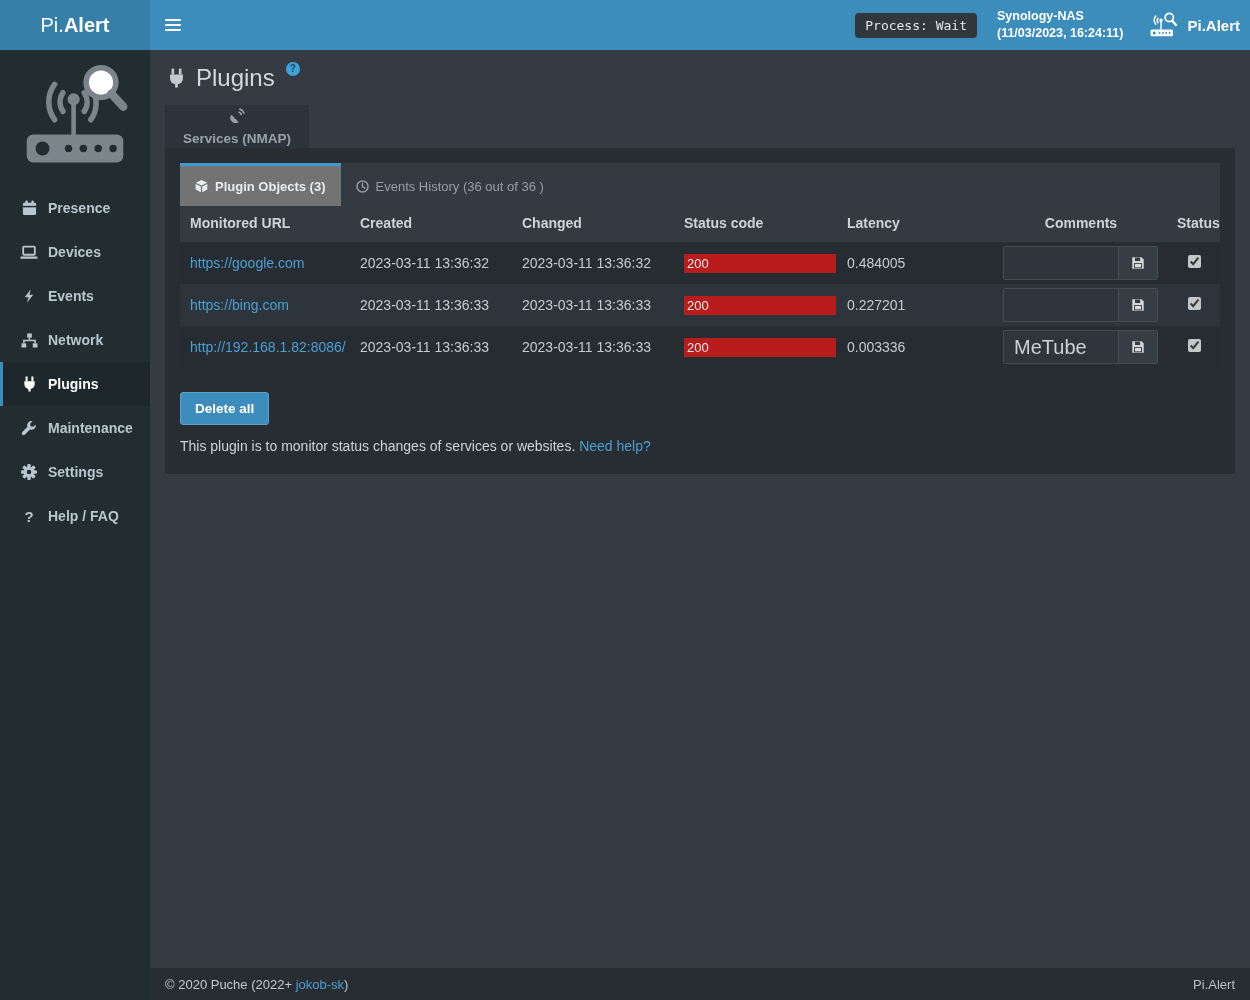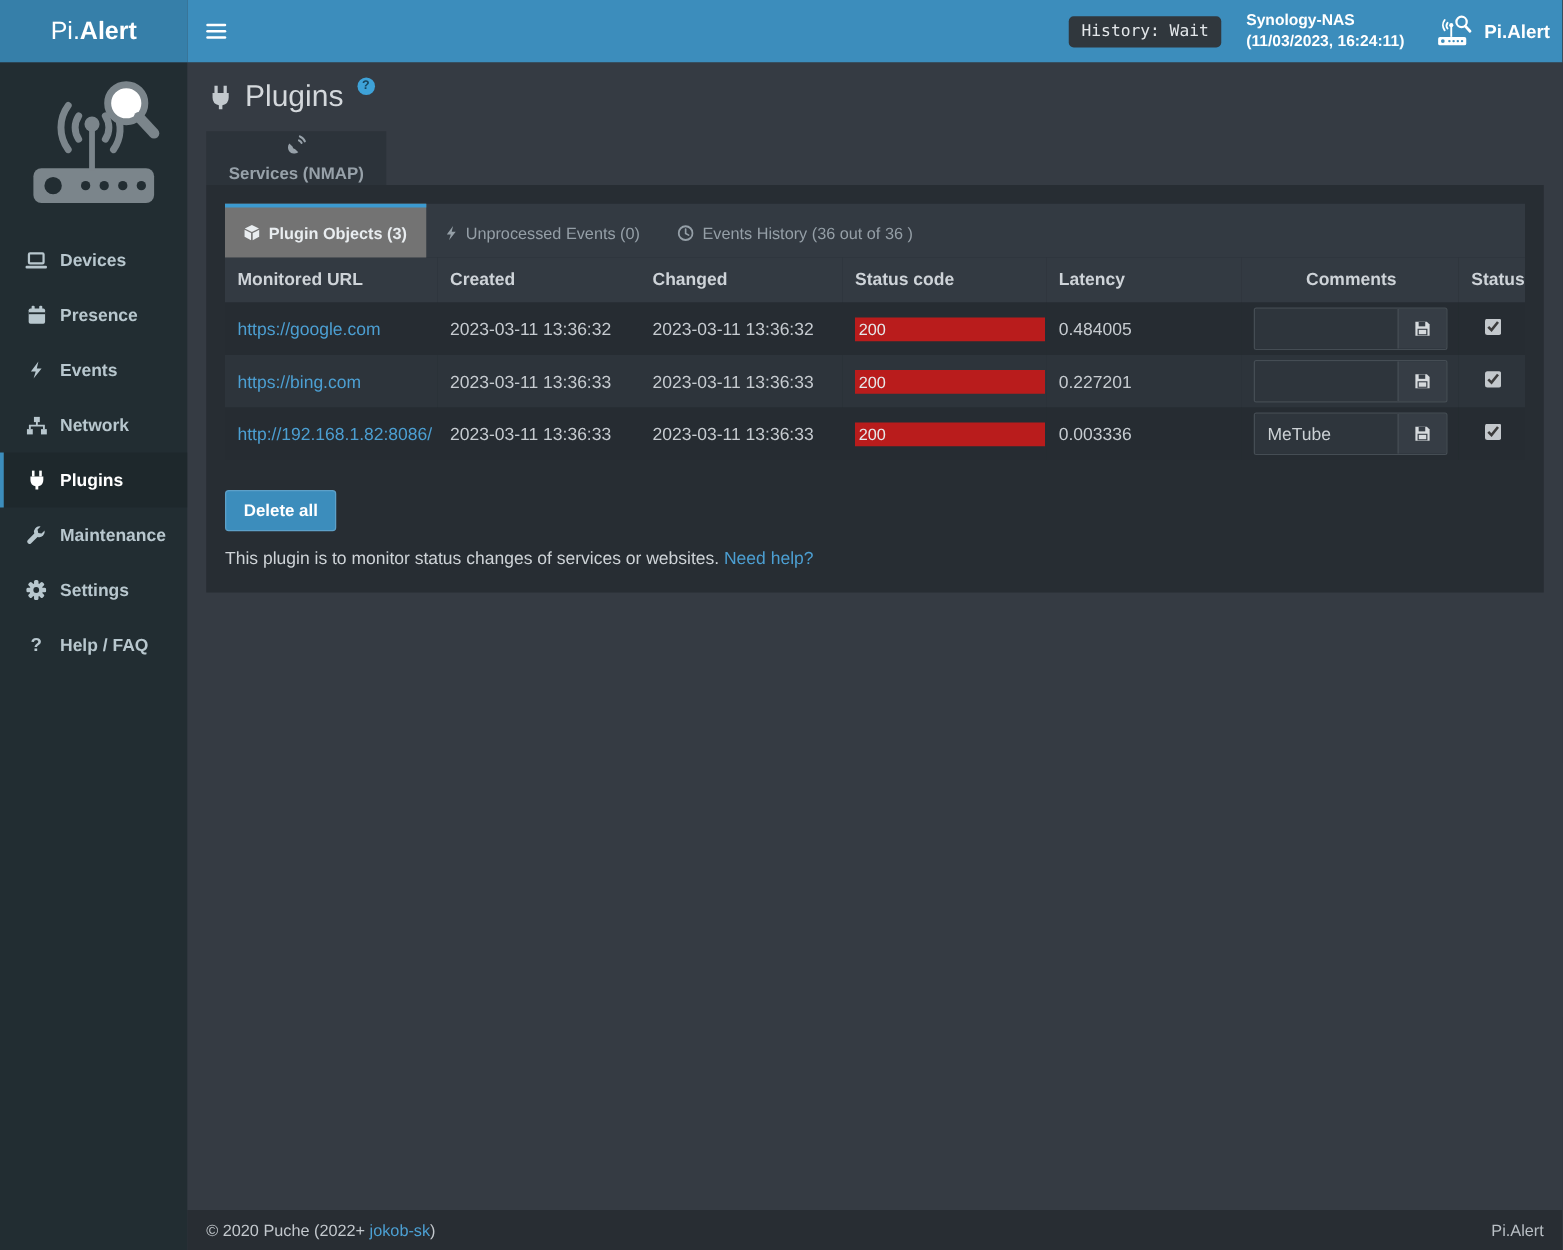--- a/index.html
+++ b/index.html
@@ -43,21 +43,21 @@
   table.objects col.c-url{width:170px} table.objects col.c-created{width:162px} table.objects col.c-changed{width:162px}
   table.objects col.c-code{width:163px} table.objects col.c-lat{width:156px} table.objects col.c-com{width:174px} table.objects col.c-status{width:53px}
   table.objects th { background:#333a42; color:#ced3d8; font-size:14px; font-weight:700; text-align:left; padding:9px 8px 11px 10px; }
   table.objects th.center, table.objects td.center { text-align:center; }
   table.objects td { font-size:14px; color:#c6cbd0; padding:4px 8px 4px 10px; height:42px; vertical-align:middle; }
   tr.row-odd td { background:#262c32; }
   tr.row-even td { background:#2d343b; }
   td a, .link { color:#4c9fd2; text-decoration:none; cursor:pointer; }
   .code-bar { width:152px; height:19px; background:#b91c1c; color:#e6e9eb; font-size:13px; line-height:19px; padding-left:3px; }
   .comment-group { display:flex; width:155px; height:34px; border:1px solid #454d54; border-radius:2px; overflow:hidden; }
-  .comment-input { flex:1; min-width:0; background:#2e353c; border:none; outline:none; color:#ccd1d5; font-size:14px; padding:0 10px; font-family:"Liberation Sans", sans-serif; }
+  .comment-input { flex:1; min-width:0; background:#2e353c; border:none; outline:none; color:#ccd1d5; font-size:20px; padding:0 10px; font-family:"Liberation Sans", sans-serif; }
   .save-btn { width:39px; background:#363d45; border:none; border-left:1px solid #454d54; display:flex; align-items:center; justify-content:center; cursor:pointer; }
   .status-check { width:13px; height:13px; accent-color:#c3c8cc; cursor:pointer; }
 
   .delete-btn { margin-top:24px; background:#3c8dbc; border:1px solid #5da0c8; border-radius:3px; color:#fff; font-size:13.5px; font-weight:600; padding:8px 14px; cursor:pointer; font-family:"Liberation Sans", sans-serif; }
   .plugin-note { margin-top:13px; color:#ced3d7; font-size:14px; }
 
   
   .footer { grid-row:3; grid-column:2; background:#282d33; display:flex; align-items:center; justify-content:space-between; padding:0 15px; font-size:13px; color:#c3c8cd; }
   .footer .f-right { color:#b9bfc5; }
   svg { display:block; }
@@ -71,21 +71,21 @@
     <span><span>Pi.</span><b>Alert</b></span>
   </div>
 
   <div class="navbar">
     <div class="hamburger">
         <span></span>
         <span></span>
         <span></span>
       </div>
     <div class="nav-right">
-      <span class="process-badge">History: Wait</span>
+      <span class="process-badge">Process: Wait</span>
       <div class="host-info">
         <div>Synology-NAS</div>
         <div>(11/03/2023, 16:24:11)</div>
       </div>
       <div class="brand">
         <span>
           <svg width="30" height="26" viewBox="0 0 40 34">
             <g fill="#fff">
               <rect x="2" y="23" width="30" height="9" rx="2"></rect>
               <rect x="15" y="12" width="2" height="11"></rect>
@@ -132,37 +132,37 @@
           <path d="M70 31 a18 18 0 0 1 0 20"></path>
           <path d="M79 28 a30 30 0 0 1 -2 32"></path>
         </g>
         <circle cx="88" cy="20" r="16" fill="#ffffff" stroke="#7b858b" stroke-width="6"></circle>
         <line x1="99" y1="32" x2="112" y2="46" stroke="#7b858b" stroke-width="9" stroke-linecap="round"></line>
       </svg>
     </div>
     <ul class="menu">
       <li class="menu-item">
         <span class="mi-icon">
-          <svg width="18" height="15" viewBox="0 0 20 16">
-              <rect x="3.5" y="1.5" width="13" height="9" rx="1" fill="none" stroke="#b8c7ce" stroke-width="2"></rect>
-              <rect x="0.5" y="12.5" width="19" height="2.5" rx="1" fill="#b8c7ce"></rect>
-            </svg>
-        </span>
-        <span>Devices</span>
-      </li>
-      <li class="menu-item">
-        <span class="mi-icon">
           <svg width="15" height="16" viewBox="0 0 16 17">
               <rect x="1" y="3" width="14" height="13" rx="1.5" fill="#b8c7ce"></rect>
               <rect x="3.5" y="0.5" width="2.6" height="4.5" rx="1" fill="#b8c7ce"></rect>
               <rect x="10" y="0.5" width="2.6" height="4.5" rx="1" fill="#b8c7ce"></rect>
               <rect x="1" y="6.2" width="14" height="1.6" fill="#222d32"></rect>
             </svg>
         </span>
         <span>Presence</span>
+      </li>
+      <li class="menu-item">
+        <span class="mi-icon">
+          <svg width="18" height="15" viewBox="0 0 20 16">
+              <rect x="3.5" y="1.5" width="13" height="9" rx="1" fill="none" stroke="#b8c7ce" stroke-width="2"></rect>
+              <rect x="0.5" y="12.5" width="19" height="2.5" rx="1" fill="#b8c7ce"></rect>
+            </svg>
+        </span>
+        <span>Devices</span>
       </li>
       <li class="menu-item">
         <span class="mi-icon">
           <svg width="12" height="16" viewBox="0 0 14 16">
               <polygon points="9,0 2,9.5 6.5,9.5 4.5,16 12,6.5 7.5,6.5" fill="#b8c7ce"></polygon>
             </svg>
         </span>
         <span>Events</span>
       </li>
       <li class="menu-item">
@@ -251,28 +251,20 @@
 
     <div class="panel">
       <div class="inner-tabs">
         <div class="itab active">
           <span>
             <svg width="13" height="14" viewBox="0 0 16 16">
                 <path fill="#e9edf0" d="M8 0.5 15 4 8 7.5 1 4 Z M0.8 5.4 7.2 8.6 7.2 15.6 0.8 12.2 Z M15.2 5.4 8.8 8.6 8.8 15.6 15.2 12.2 Z"></path>
               </svg>
           </span>
           <span>Plugin Objects (3)</span>
-        </div>
-        <div class="itab">
-          <span>
-            <svg width="10" height="13" viewBox="0 0 14 16">
-                <polygon points="9,0 2,9.5 6.5,9.5 4.5,16 12,6.5 7.5,6.5" fill="#959fa7"></polygon>
-              </svg>
-          </span>
-          <span>Unprocessed Events (0)</span>
         </div>
         <div class="itab">
           <span>
             <svg width="13" height="13" viewBox="0 0 16 16">
                 <circle cx="8" cy="8" r="6.8" fill="none" stroke="#959fa7" stroke-width="1.8"></circle>
                 <path d="M8 4 v4.4 l3 1.6" fill="none" stroke="#959fa7" stroke-width="1.6" stroke-linecap="round"></path>
               </svg>
           </span>
           <span>Events History (36 out of 36 )</span>
         </div>

